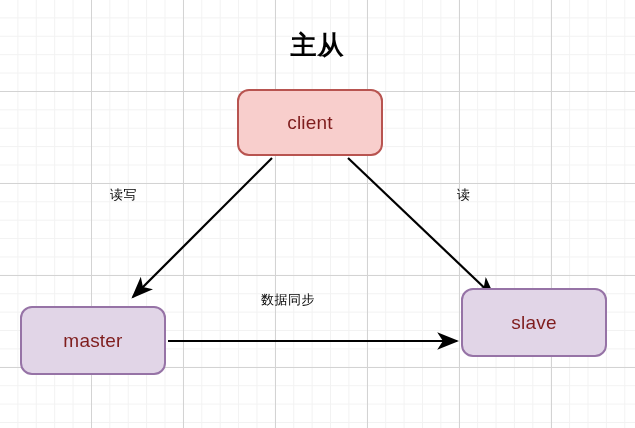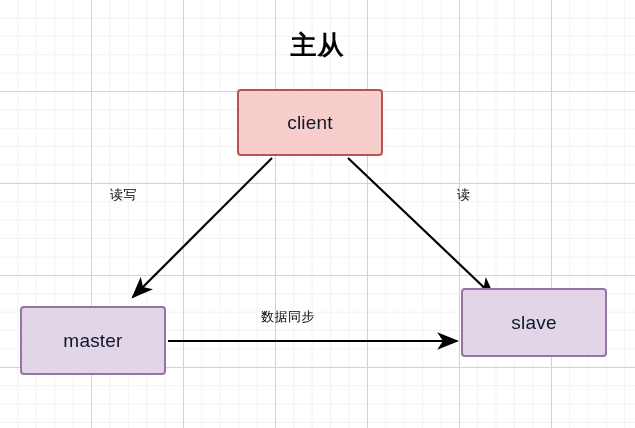--- a/index.html
+++ b/index.html
@@ -34,25 +34,25 @@
     top: 0;
     width: 635px;
     height: 428px;
   }
   .node {
     position: absolute;
     box-sizing: border-box;
     display: flex;
     align-items: center;
     justify-content: center;
-    border-radius: 4px;
+    border-radius: 12px;
     border-style: solid;
     border-width: 2px;
     font-size: 19px;
-    color: #0f172a;
+    color: #7f1d1d;
     letter-spacing: 0.2px;
   }
   .node-client {
     background: #f8cecc;
     border-color: #b85450;
   }
   .node-db {
     background: #e1d5e7;
     border-color: #9673a6;
   }
@@ -106,15 +106,15 @@
   </div>
 
   <div class="node node-db" style="left:461px; top:288px; width:146px; height:69px;">
     <span>slave</span>
   </div>
 
   <div class="edge-label" style="left:110px; top:186px;">读写</div>
 
   <div class="edge-label" style="left:457px; top:186px;">读</div>
 
-  <div class="edge-label" style="left:261px; top:308px;">数据同步</div>
+  <div class="edge-label" style="left:261px; top:291px;">数据同步</div>
 
 </div>
 
 </body></html>

